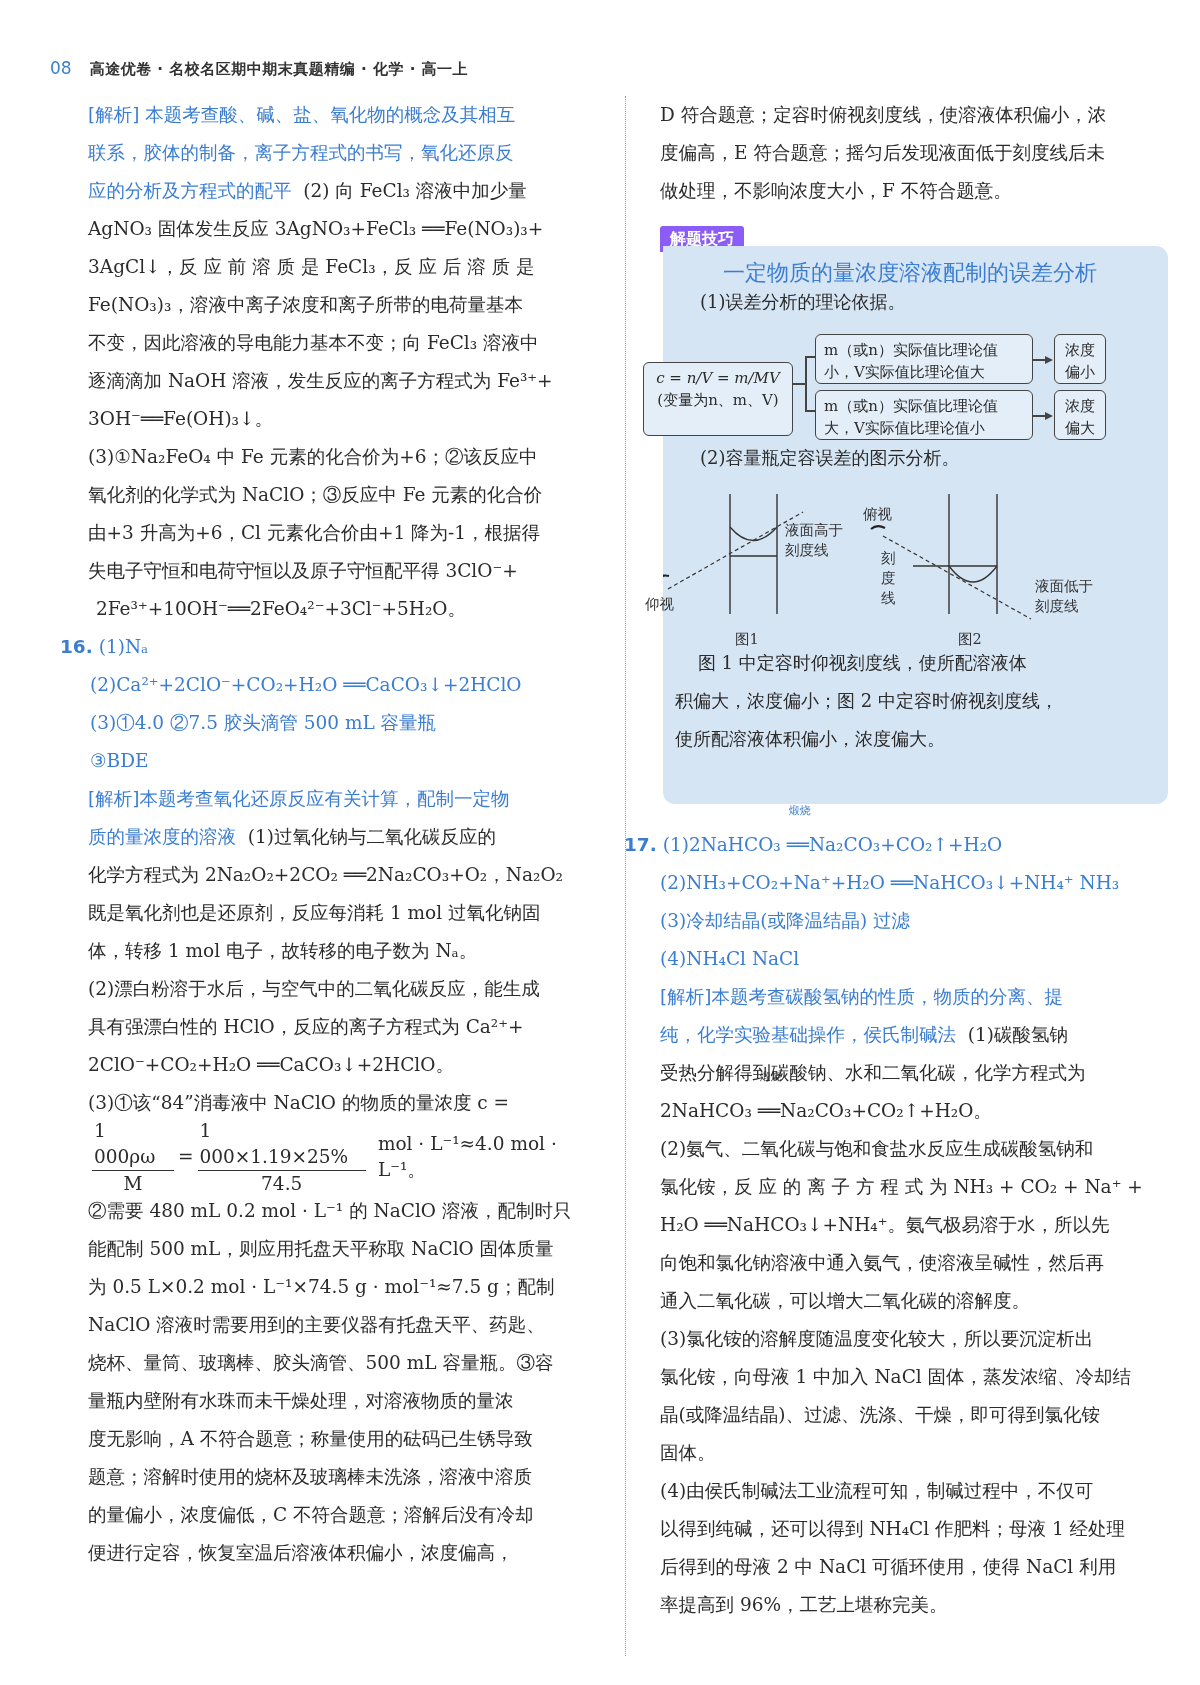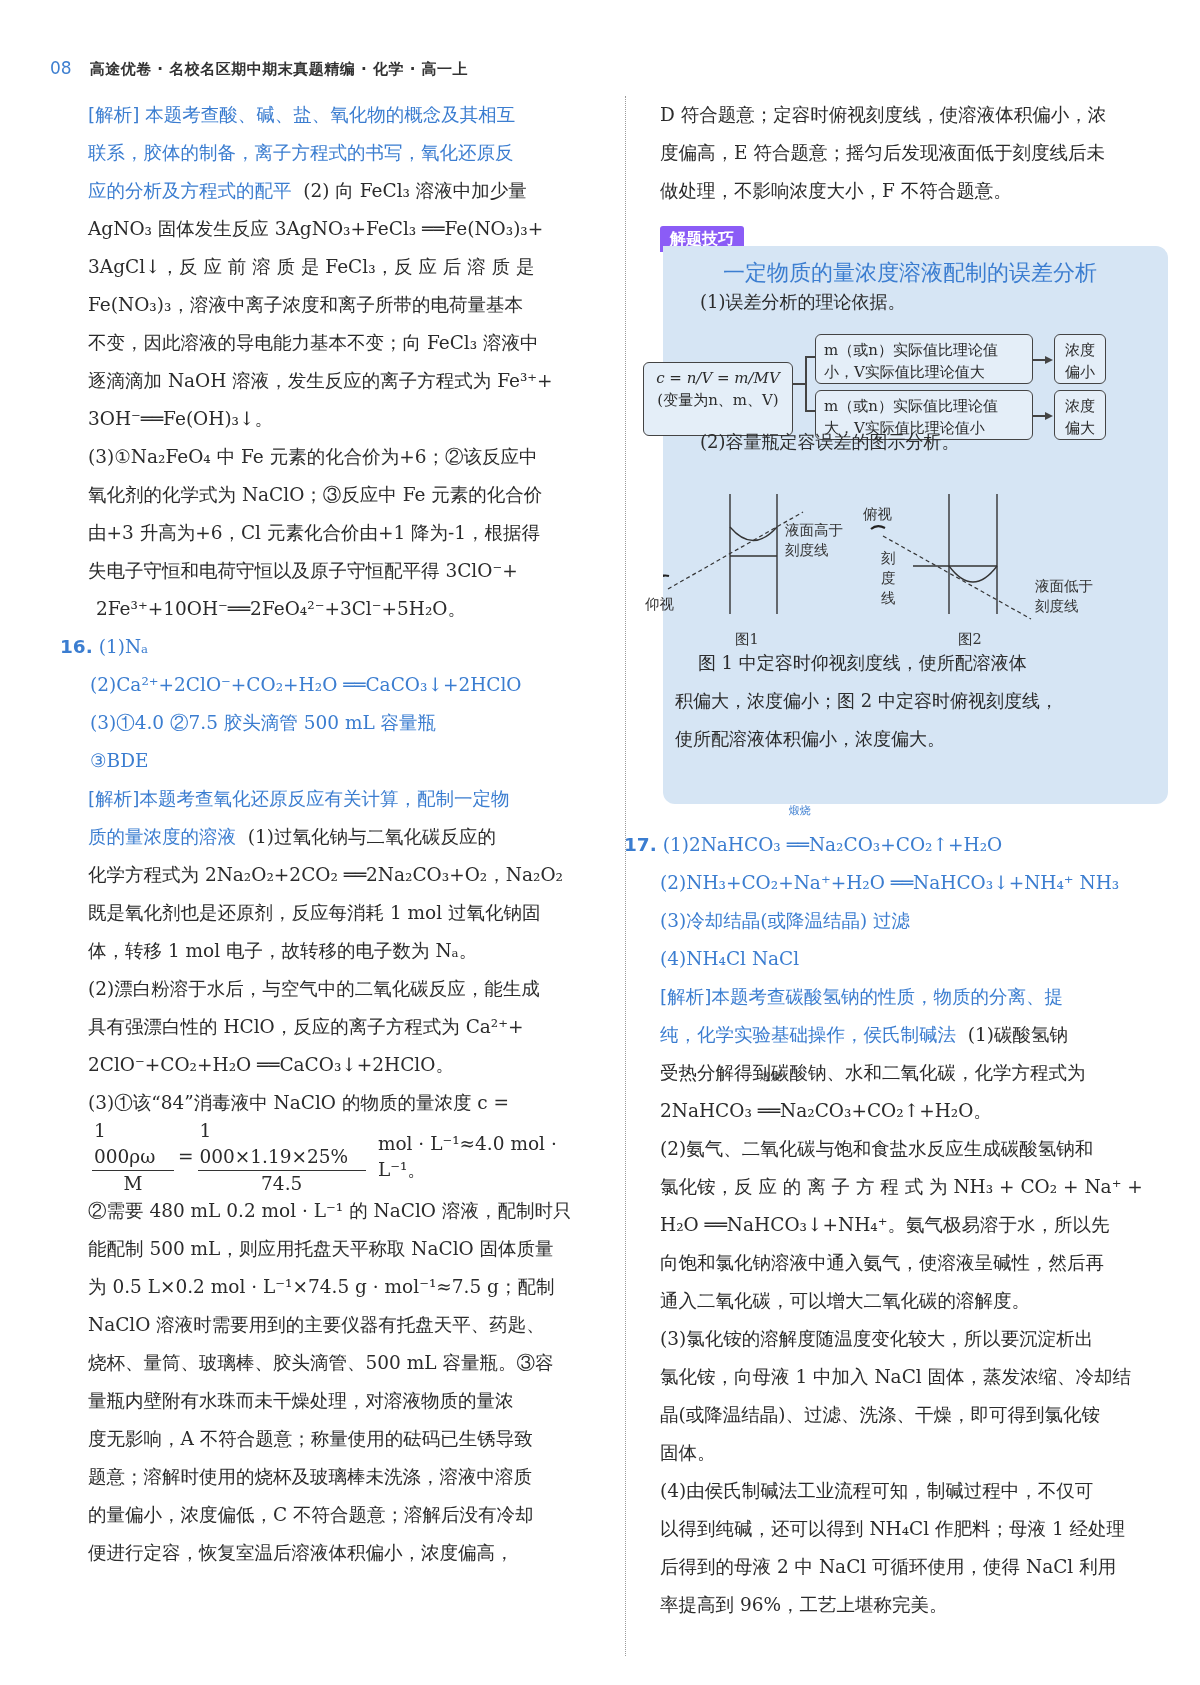--- a/index.html
+++ b/index.html
@@ -150,21 +150,21 @@
     <div>m（或n）实际值比理论值</div>
     <div>大，V实际值比理论值小</div>
   </div>
   <div class="fc-line" style="left:370px;top:169px;width:14px;height:1.6px"></div>
   <div class="arrow-head" style="left:382px;top:166px"></div>
   <div class="fc-box" style="left:391px;top:144px;width:52px;height:50px;text-align:center">
     <div>浓度</div>
     <div>偏大</div>
   </div>
 
-  <div class="tips-sub" style="top:184px">(2)容量瓶定容误差的图示分析。</div>
+  <div class="tips-sub" style="top:200px">(2)容量瓶定容误差的图示分析。</div>
 
   <div class="diagram">
     <svg width="505" height="160">
 
       <line x1="67" y1="0" x2="67" y2="120" stroke="#333" stroke-width="1.4"></line>
       <line x1="114" y1="0" x2="114" y2="120" stroke="#333" stroke-width="1.4"></line>
       <path d="M67 33 Q90 60 114 33" fill="none" stroke="#333" stroke-width="1.3"></path>
       <line x1="67" y1="62" x2="114" y2="62" stroke="#333" stroke-width="1.3"></line>
       <line x1="5" y1="95" x2="140" y2="18" stroke="#333" stroke-width="1.2" stroke-dasharray="4,3"></line>
       <path d="M-6 86 Q-2 80 6 82" fill="none" stroke="#222" stroke-width="2.2"></path>

